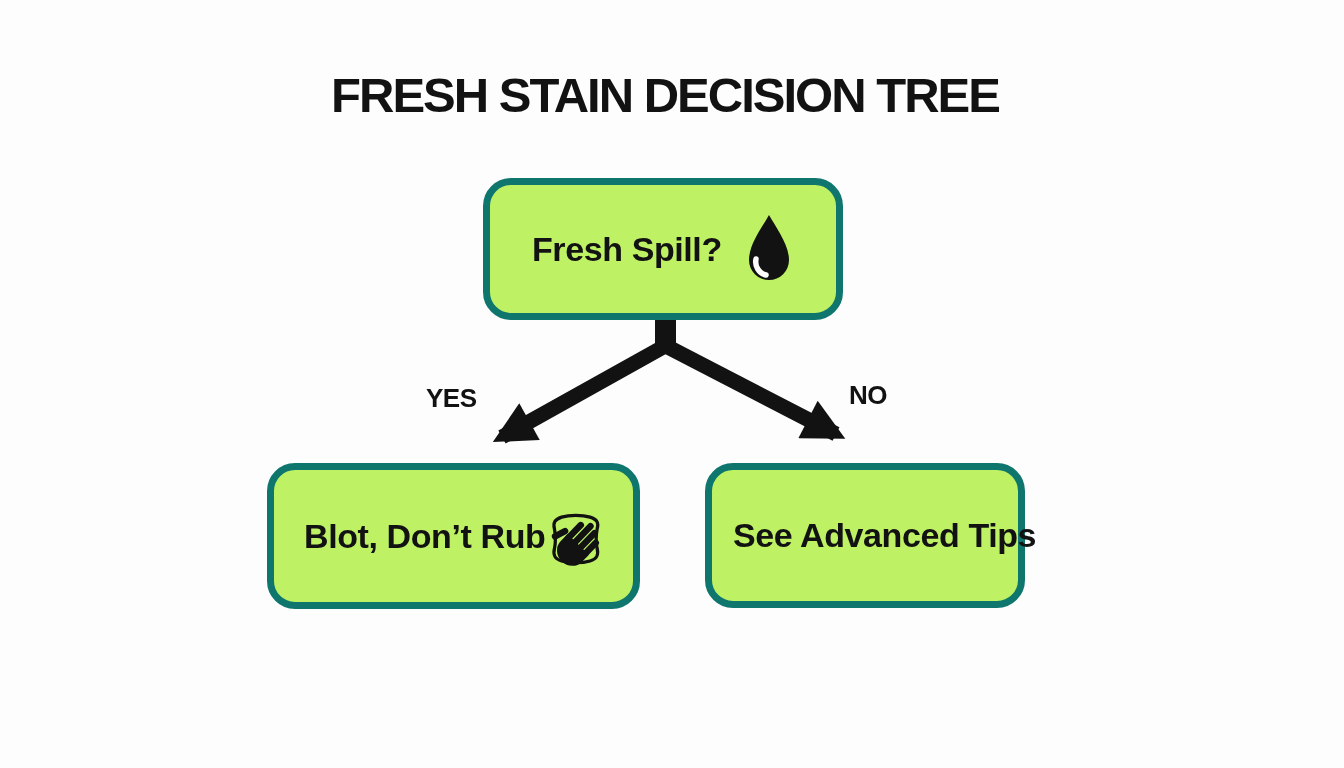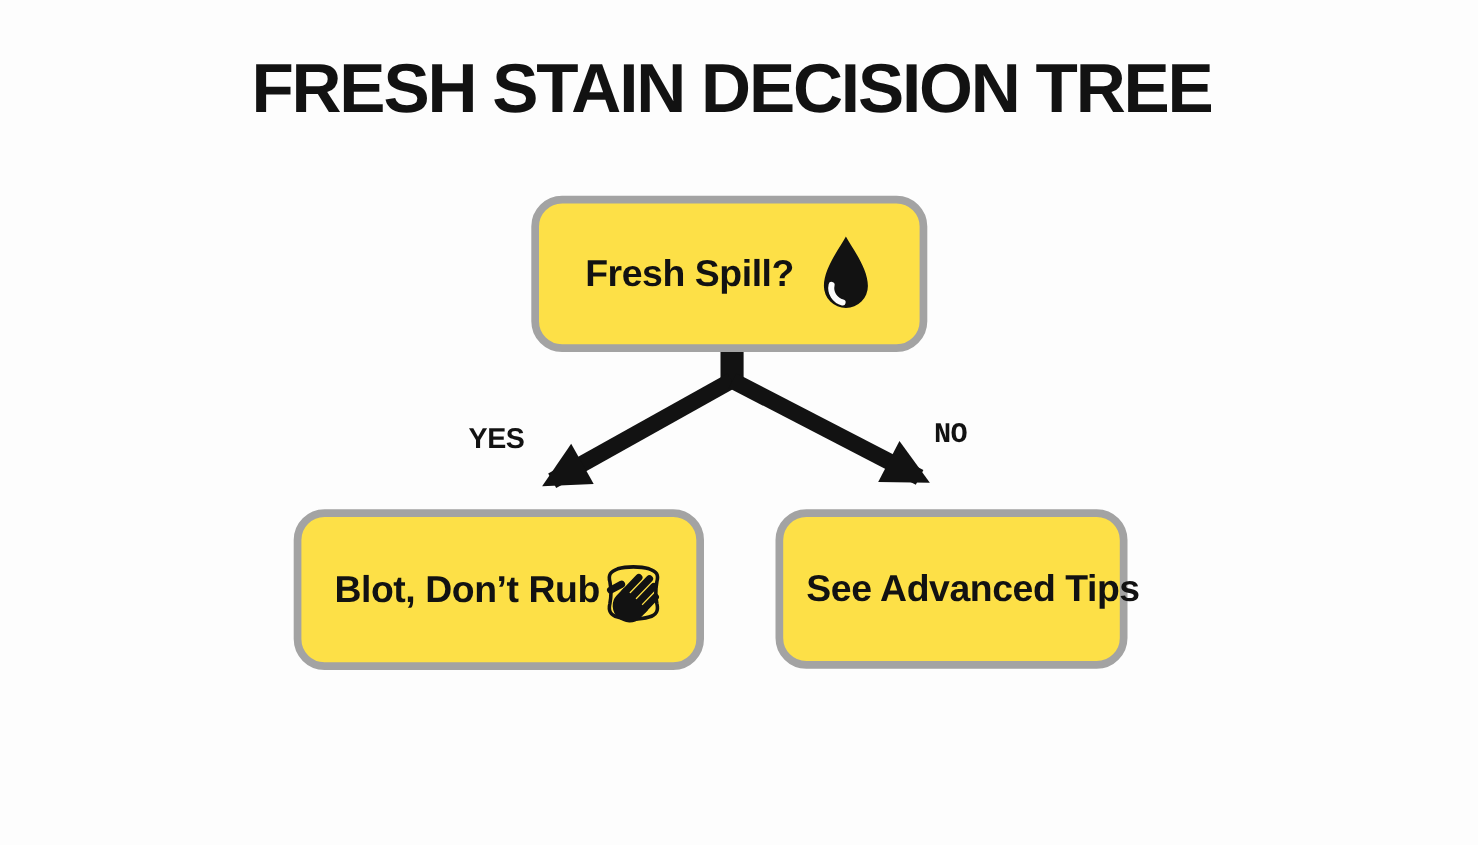--- a/index.html
+++ b/index.html
@@ -6,32 +6,32 @@
   .canvas {
     position:relative;
     width:1344px; height:768px;
     background:#fdfdfd;
     font-family:"Liberation Sans", sans-serif;
     color:#121212;
     overflow:hidden;
   }
   .title {
     position:absolute;
-    top:50px; left:0; width:1330px;
+    top:64px; left:0; width:1330px;
     text-align:center;
-    font-size:63px;
+    font-size:49px;
     font-weight:800;
     letter-spacing:-2px;
     line-height:63px;
     white-space:nowrap;
   }
   .node {
     position:absolute;
-    background:#fde047;
-    border:7px solid #a3a3a3;
+    background:#bef264;
+    border:7px solid #0f766e;
     border-radius:28px;
     box-sizing:border-box;
     display:flex;
     align-items:center;
     justify-content:space-between;
   }
   .node-root { left:483px; top:178px; width:360px; height:142px; padding:0 42px; }
   .node-yes  { left:267px; top:463px; width:373px; height:146px; padding:0 26px 0 30px;justify-content:center; }
   .node-no   { left:705px; top:463px; width:320px; height:145px; padding:0 24px 0 21px; }
   .node-label {
@@ -41,21 +41,21 @@
     white-space:nowrap;
   }
   .branch-label {
     position:absolute;
     font-size:26px;
     font-weight:800;
     letter-spacing:-0.5px;
     line-height:33px;
   }
   .branch-label-yes { left:426px; top:382px; }
-  .branch-label-no  { left:849px; top:379px;font-family:Liberation Mono, monospace; }
+  .branch-label-no  { left:849px; top:379px; }
   .connector { position:absolute; left:460px; top:313px; }
   .icon-droplet { display:block; }
   .icon-blot { display:block; margin-top:12px; }
   .icon-magnifier { display:block; margin-top:4px; }
 </style>
 </head>
 <body>
 
 <div class="canvas">
 

